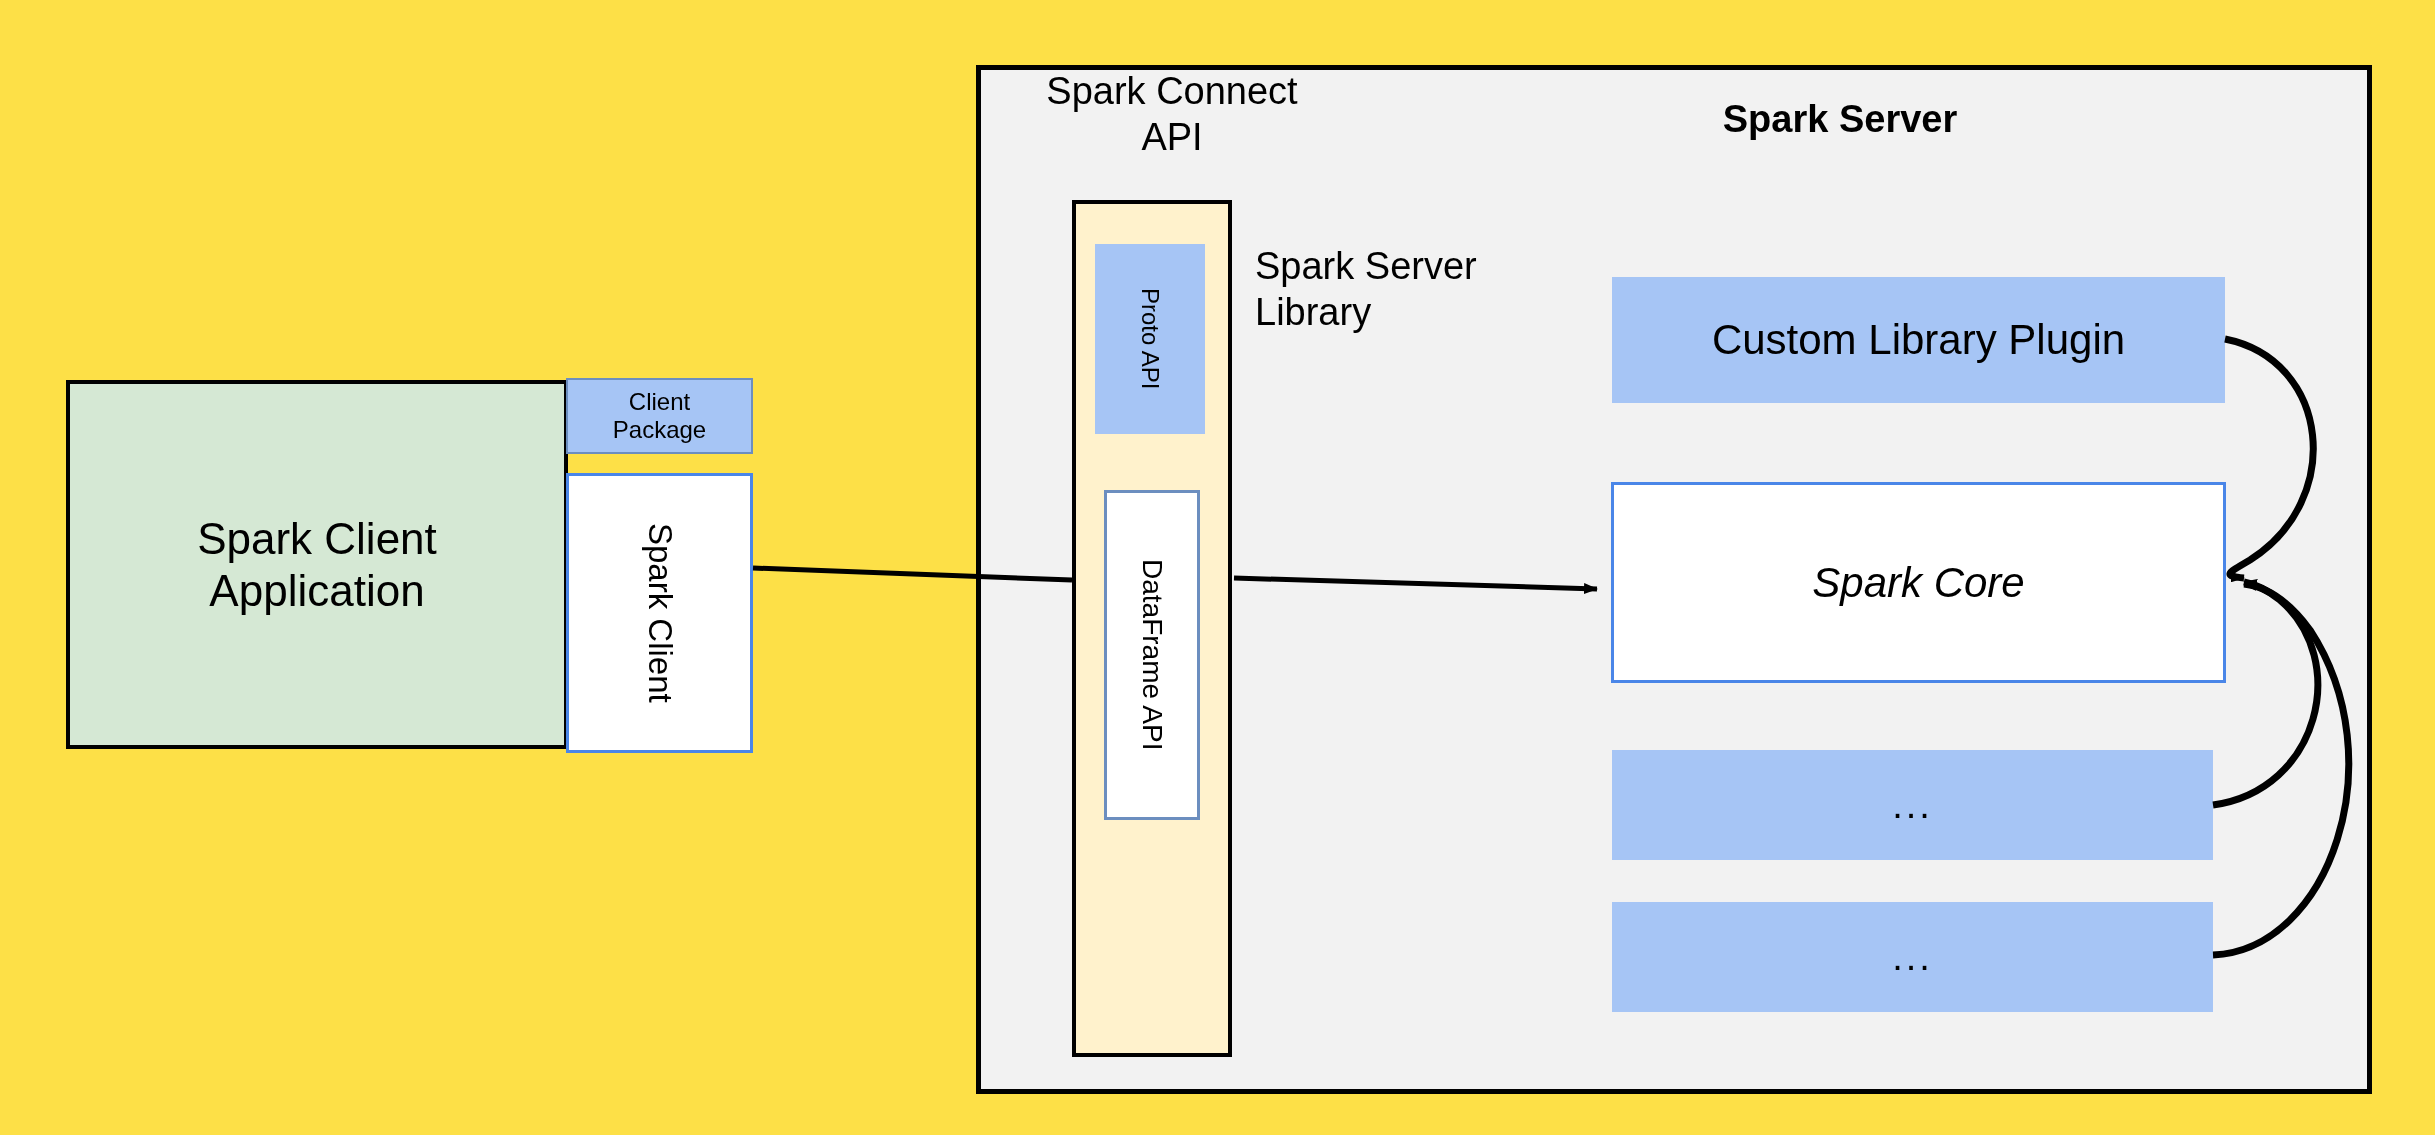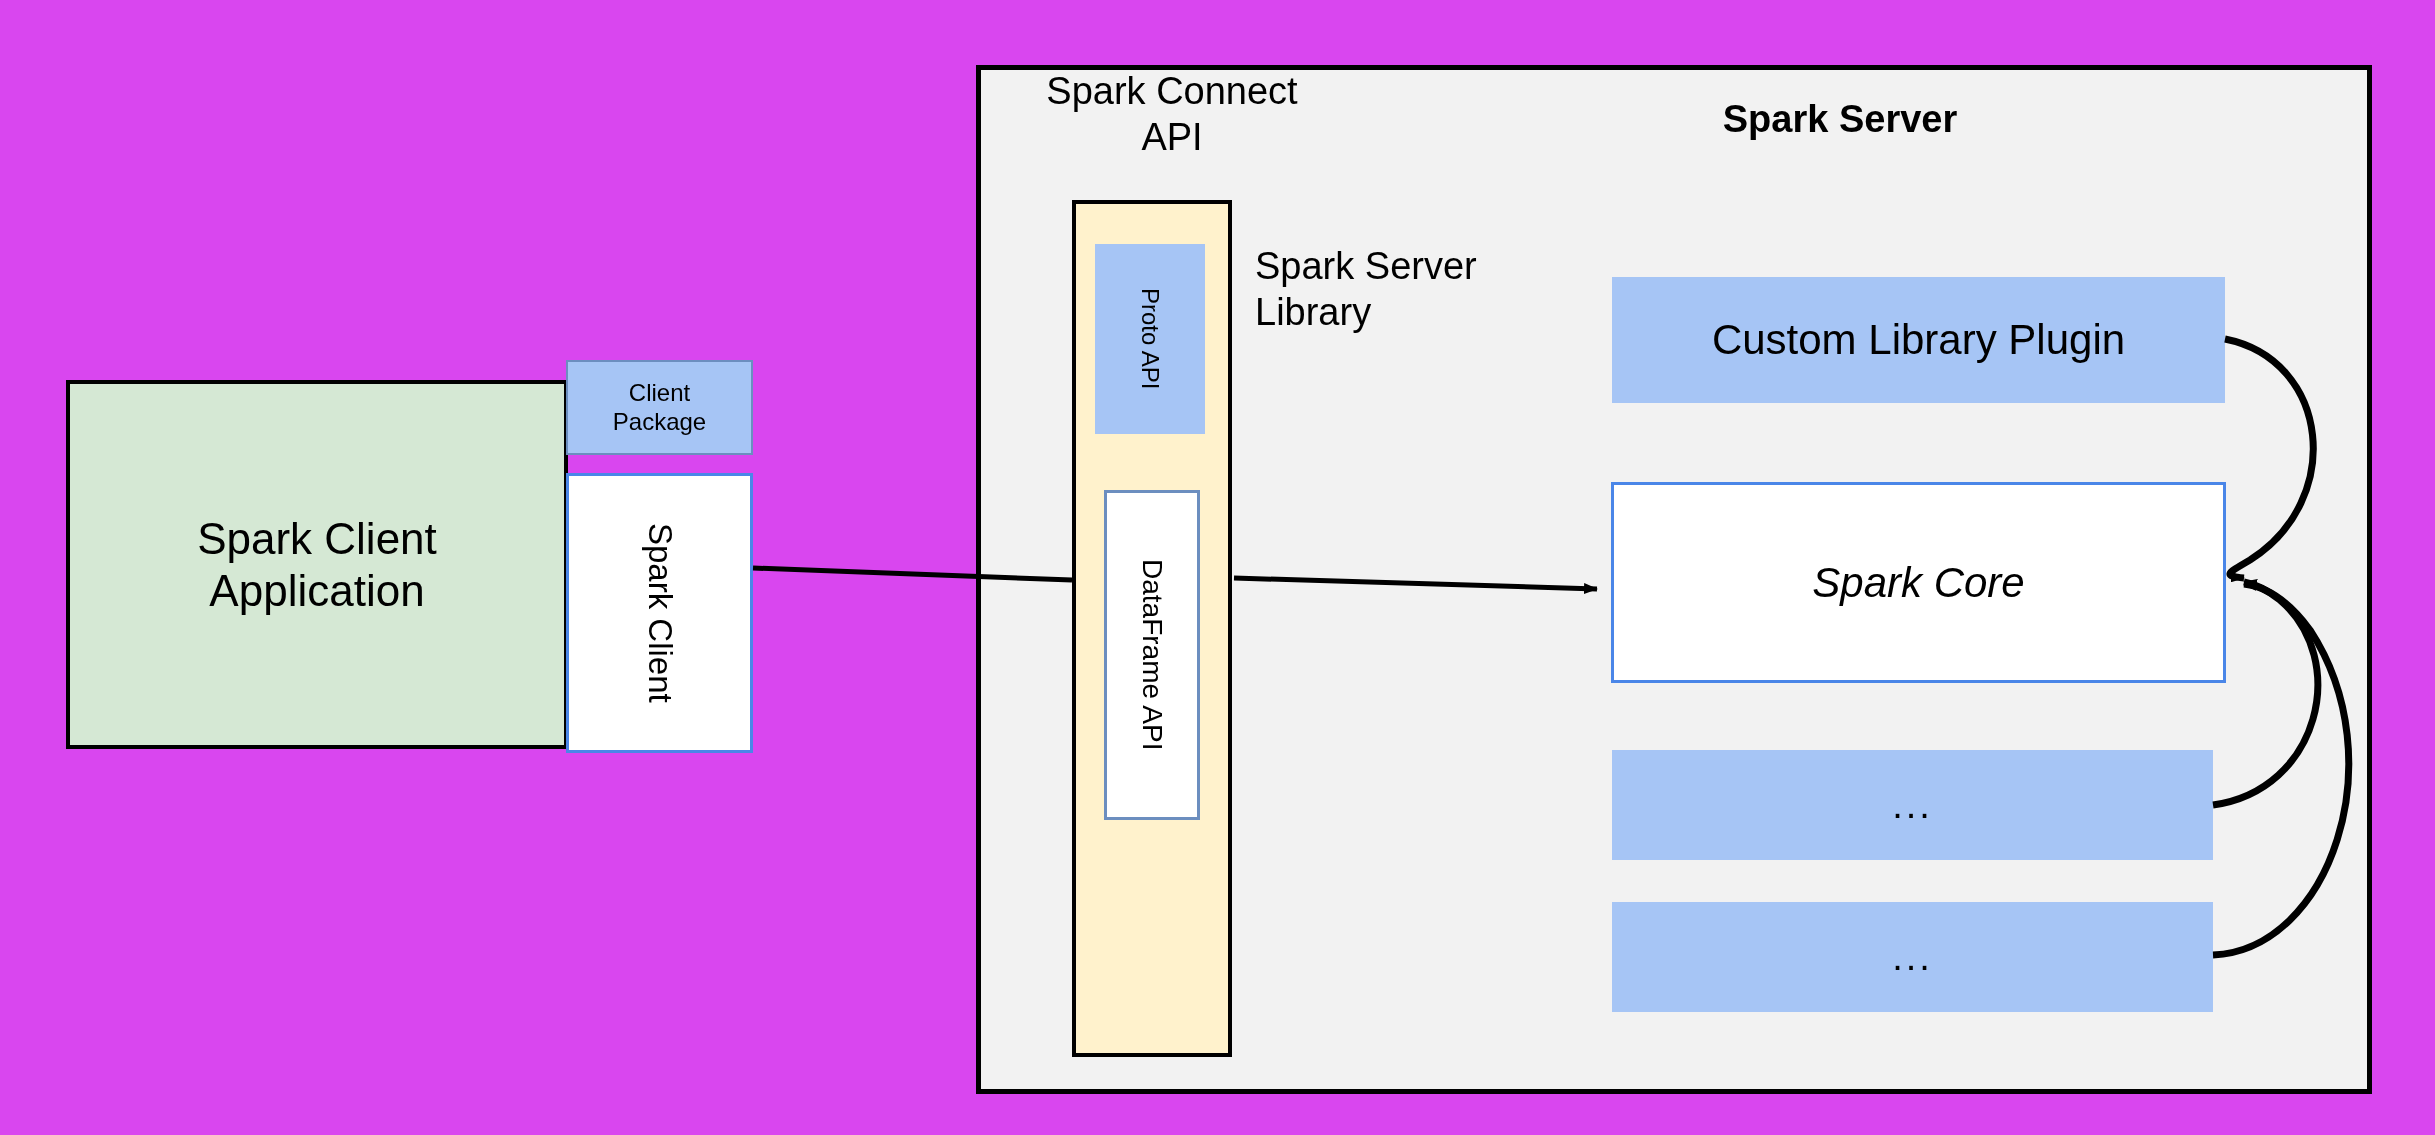--- a/index.html
+++ b/index.html
@@ -8,21 +8,21 @@
     background: #ffffff;
   }
   body {
     font-family: "Liberation Sans", sans-serif;
     color: #000000;
   }
   #canvas {
     position: relative;
     width: 2435px;
     height: 1135px;
-    background: #d946ef;
+    background: #fde047;
     overflow: hidden;
   }
 
   
   .box {
     position: absolute;
     box-sizing: border-box;
     display: flex;
     align-items: center;
     justify-content: center;
@@ -40,23 +40,23 @@
     border: 4px solid #000000;
     font-size: 44px;
     z-index: 2;
   }
   #client-app-label {
     white-space: pre-line;
   }
 
   #client-package-box {
     left: 566px;
-    top: 360px;
+    top: 378px;
     width: 187px;
-    height: 95px;
+    height: 76px;
     background: #a6c5f5;
     border: 2px solid #6c8ebf;
     font-size: 24px;
     z-index: 4;
   }
   #client-package-label { white-space: pre-line; }
 
   #spark-client-box {
     left: 566px;
     top: 473px;

